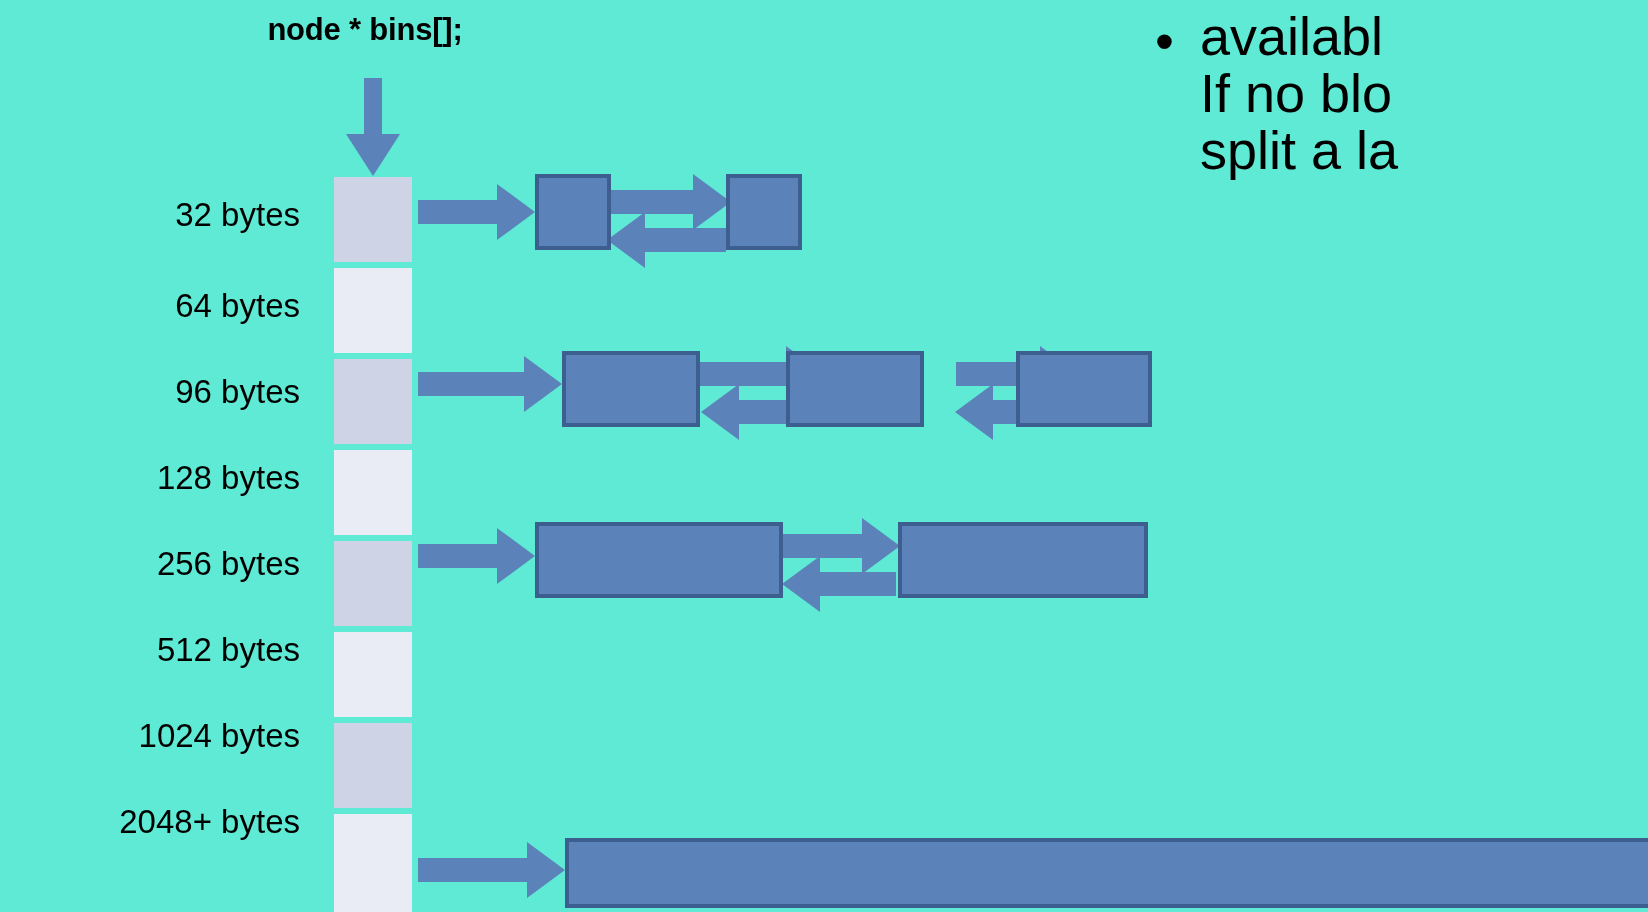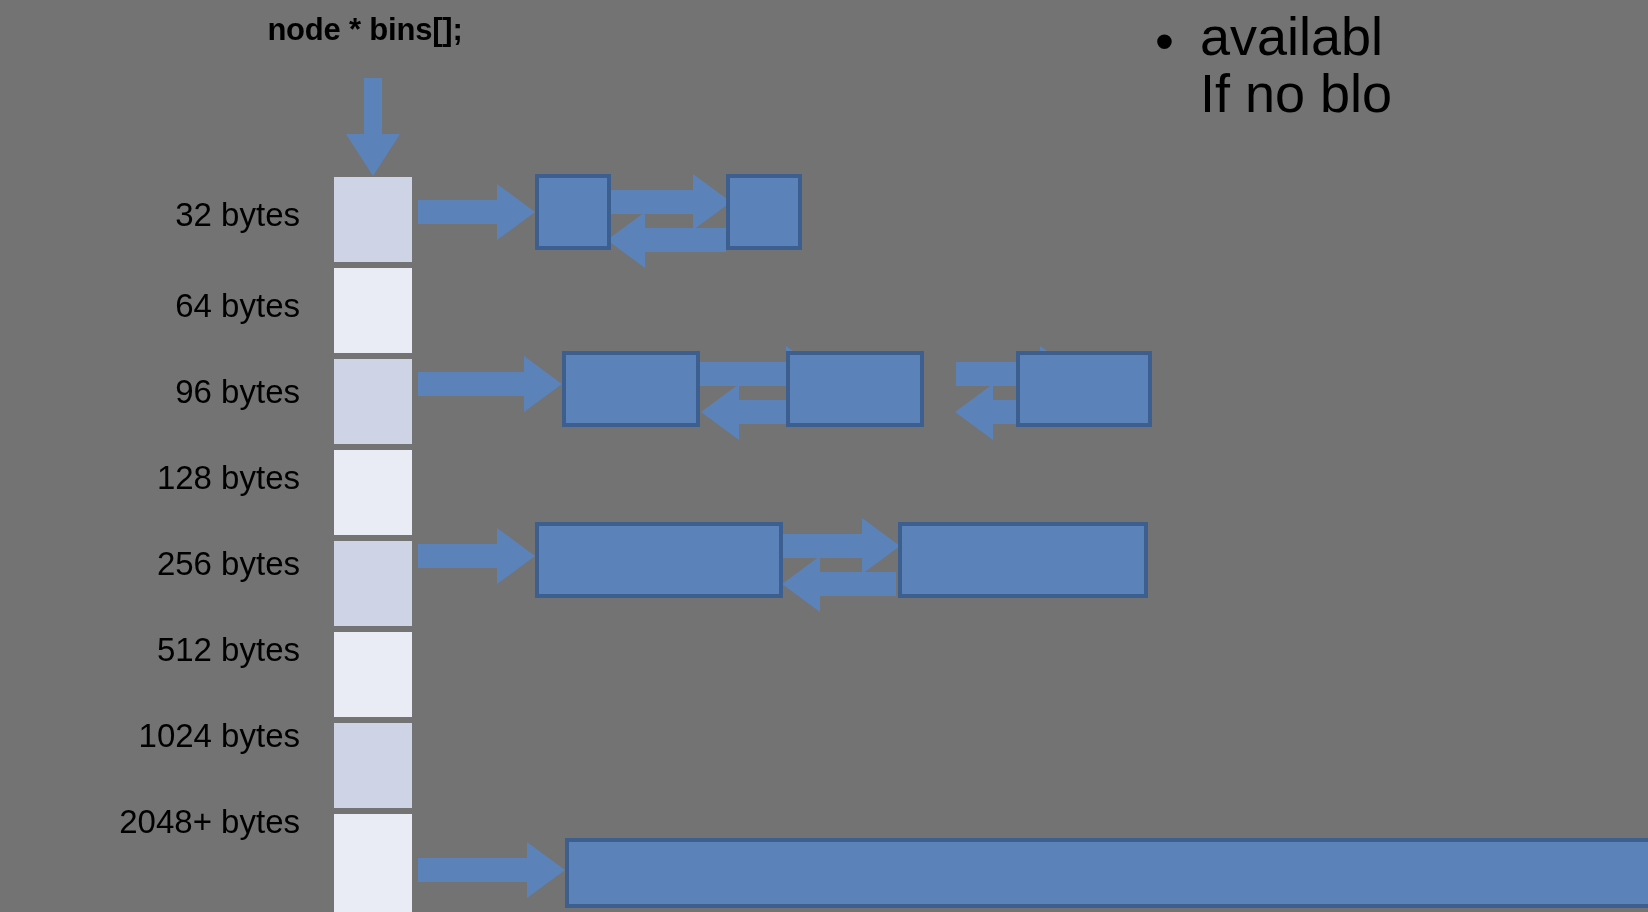--- a/index.html
+++ b/index.html
@@ -9,21 +9,21 @@
   }
   body {
     font-family: "Liberation Sans", sans-serif;
     -webkit-font-smoothing: antialiased;
   }
   #stage {
     position: relative;
     width: 1648px;
     height: 912px;
     overflow: hidden;
-    background: #737373;
+    background: #5eead4;
   }
 
   
   .bins-title {
     position: absolute;
     left: 200px;
     top: 12px;
     width: 330px;
     text-align: center;
     font-size: 31px;
@@ -189,17 +189,18 @@
   <div class="node-box" style="left:898px;  top:522px; width:250px; height:76px;"></div>
 
   <div class="node-box" style="left:565px;  top:838px; width:1090px; height:70px;"></div>
 
   <div class="bullet-block">
     <div class="bullet-row">
       <span class="bullet-dot">•</span>
       <div class="bullet-lines">
         <div>availabl</div>
         <div>If no blo</div>
+        <div>split a la</div>
       </div>
     </div>
   </div>
 
 </div>
 
 </body></html>

